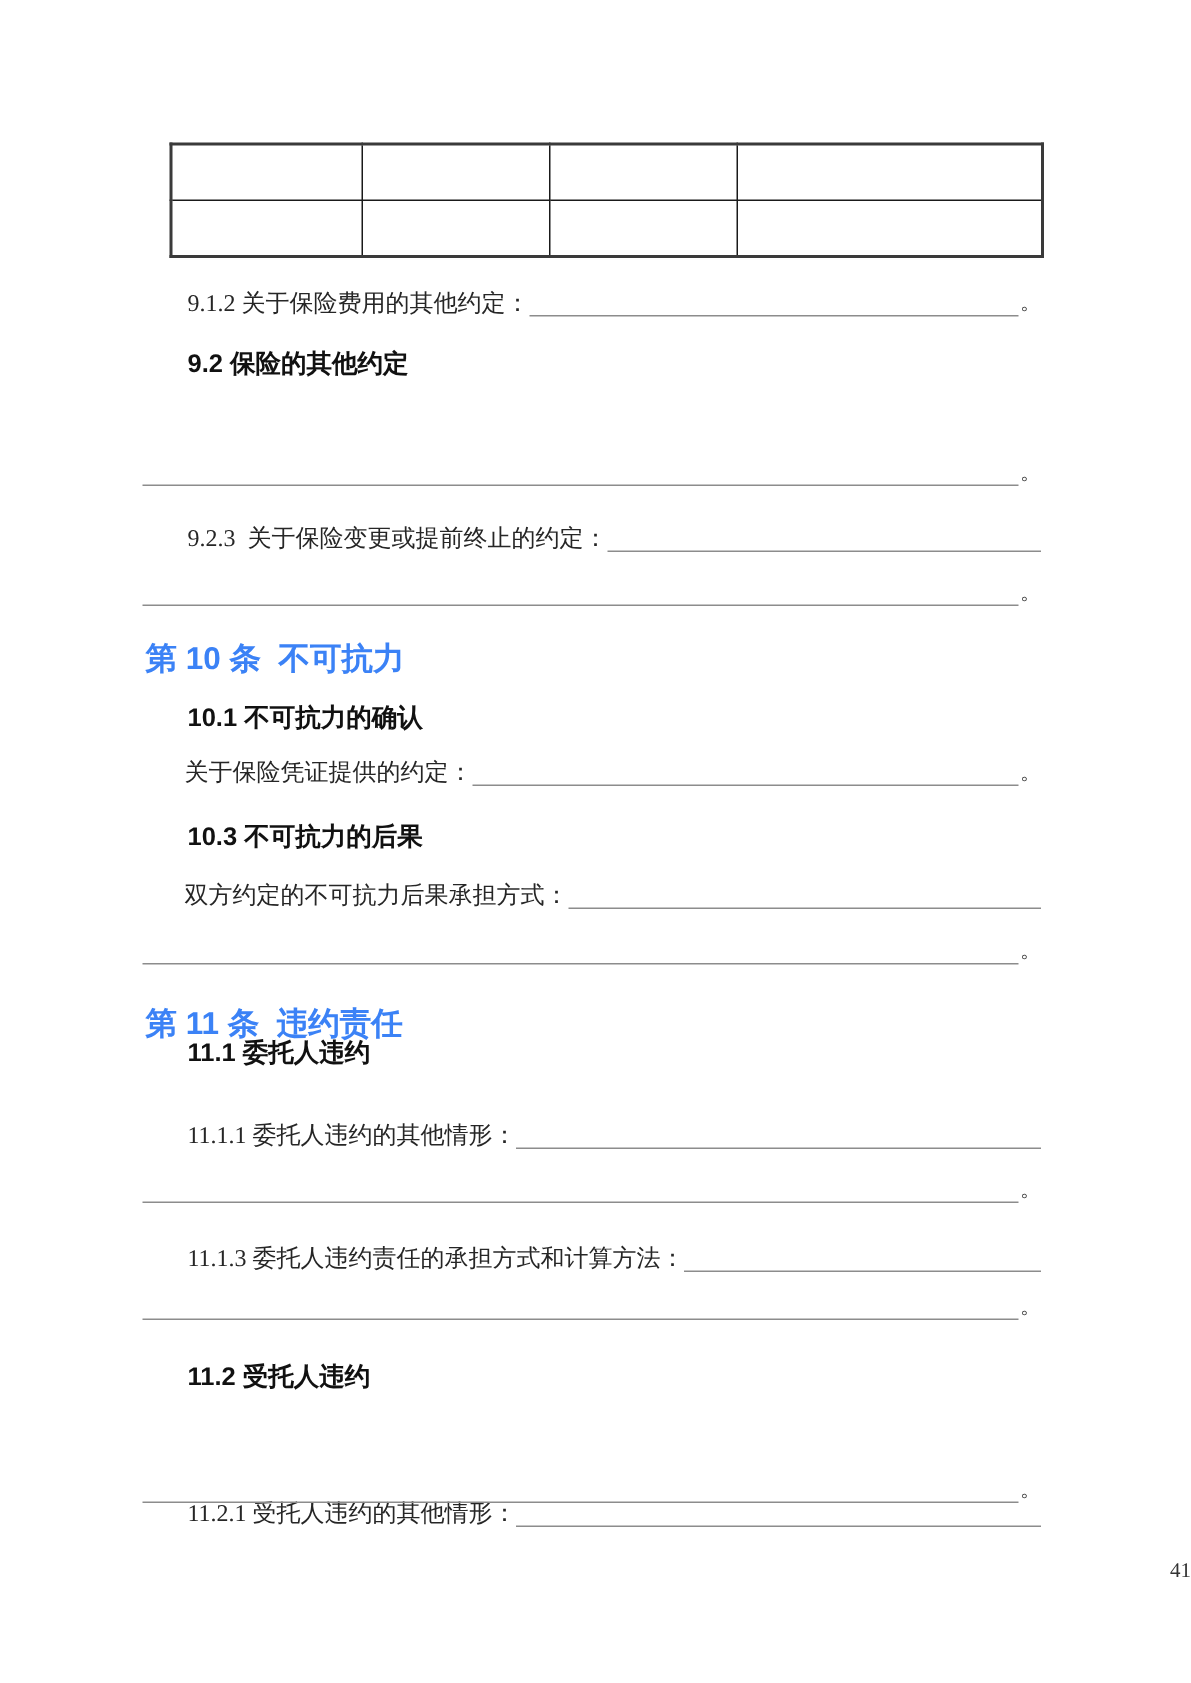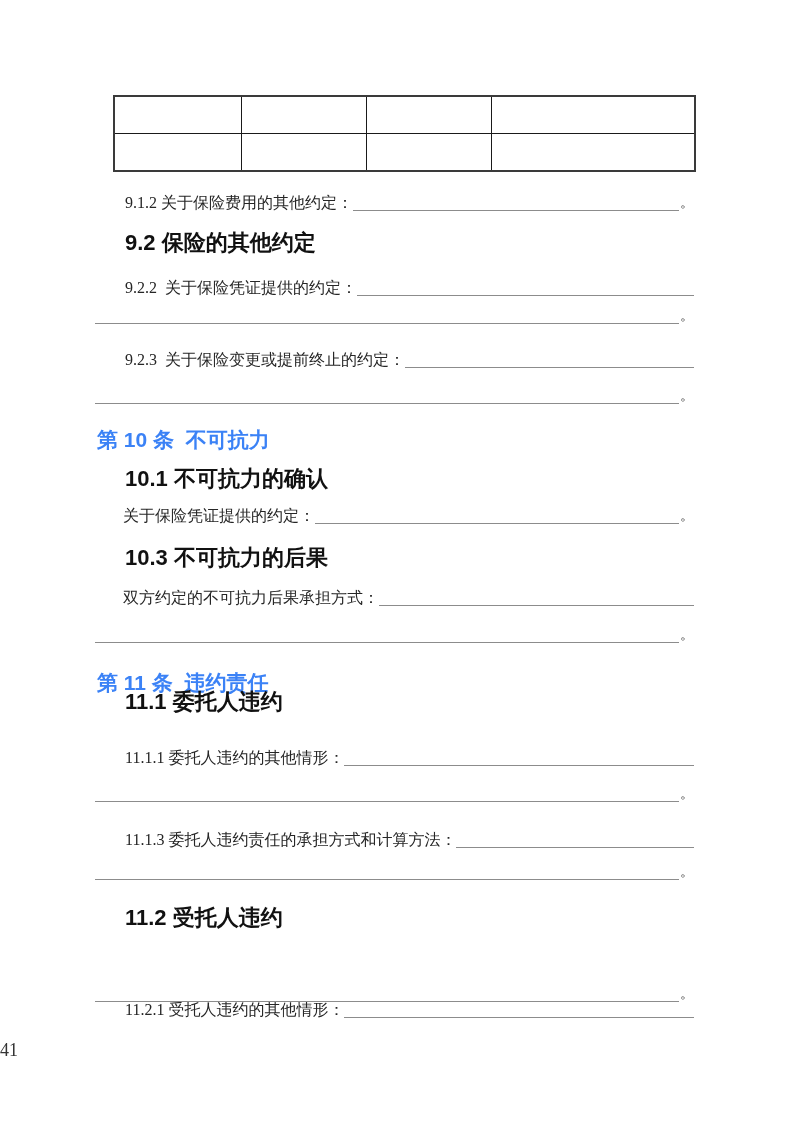--- a/index.html
+++ b/index.html
@@ -50,27 +50,27 @@
   
   .h1{
     position:absolute;left:97px;margin:0;
     font-family:"Liberation Sans","DejaVu Sans",sans-serif;
     font-weight:bold;font-size:21px;line-height:26px;
     white-space:pre;color:#3b82f6;
   }
   .h2{
     position:absolute;left:125px;margin:0;
     font-family:"Liberation Sans","DejaVu Sans",sans-serif;
-    font-weight:bold;font-size:22px;line-height:20px;
+    font-weight:bold;font-size:17px;line-height:20px;
     white-space:pre;color:#111;
   }
   .pageno{
     position:absolute;left:0;right:0;top:1040px;
-    text-align:left;
-    font-size:18px;color:#333;
+    text-align:right;
+    font-size:14px;color:#333;
   }
 </style>
 </head>
 <body>
 
 <div class="page">
 
   <table class="blank-table">
     <colgroup>
       <col style="width:127px">
@@ -95,24 +95,20 @@
     </table>
 
   <div class="row" style="top:193px">
     <span class="lbl">9.1.2 关于保险费用的其他约定：</span>
     <span class="fill"></span>
     <span class="prd">。</span>
   </div>
 
   <h3 class="h2" style="top:233px">9.2 保险的其他约定</h3>
 
-  <div class="row" style="top:278px">
-    <span class="lbl">9.2.2  关于保险凭证提供的约定：</span>
-    <span class="fill"></span>
-  </div>
 
   <div class="row cont" style="top:306px">
     <span class="fill"></span>
     <span class="prd">。</span>
   </div>
 
   <div class="row" style="top:350px">
     <span class="lbl">9.2.3  关于保险变更或提前终止的约定：</span>
     <span class="fill"></span>
   </div>

